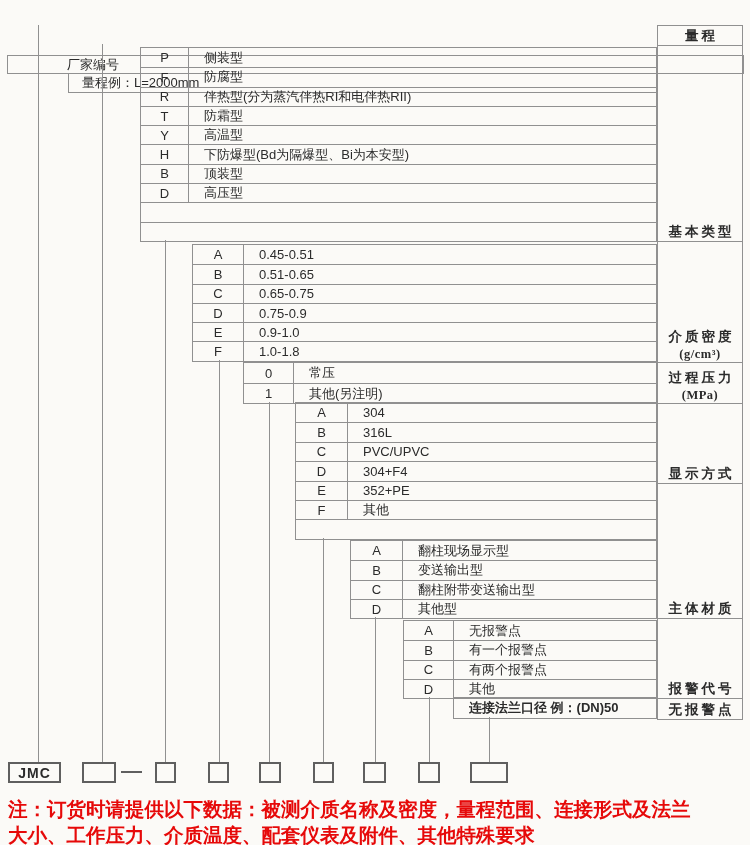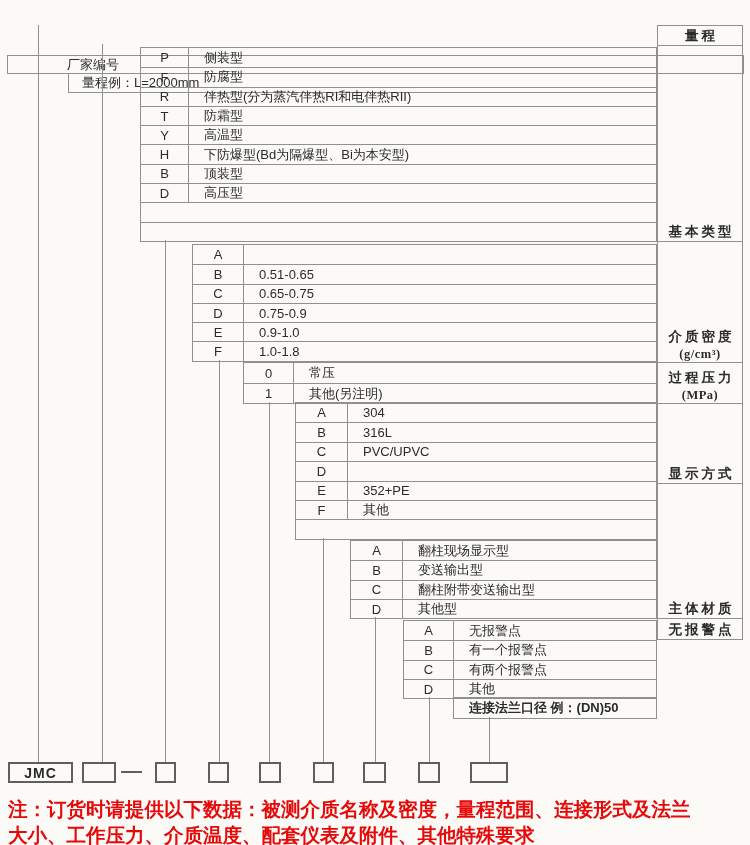--- a/index.html
+++ b/index.html
@@ -95,20 +95,21 @@
         <div class="tdesc"></div>
       </div>
       <div class="trow" style="height: 19.3px;">
         <div class="tdesc"></div>
       </div>
     </div>
 
   <div class="sec" style="left:192px; top:244px; width:465px;">
       <div class="trow" style="height: 19.3px;">
         <div class="tcode" style="width: 51px;">A</div>
+        <div class="tdesc">0.45-0.51</div>
       </div>
       <div class="trow" style="height: 19.3px;">
         <div class="tcode" style="width: 51px;">B</div>
         <div class="tdesc">0.51-0.65</div>
       </div>
       <div class="trow" style="height: 19.3px;">
         <div class="tcode" style="width: 51px;">C</div>
         <div class="tdesc">0.65-0.75</div>
       </div>
       <div class="trow" style="height: 19.3px;">
@@ -144,20 +145,21 @@
       <div class="trow" style="height: 19.4px;">
         <div class="tcode" style="width: 52px;">B</div>
         <div class="tdesc">316L</div>
       </div>
       <div class="trow" style="height: 19.4px;">
         <div class="tcode" style="width: 52px;">C</div>
         <div class="tdesc">PVC/UPVC</div>
       </div>
       <div class="trow" style="height: 19.4px;">
         <div class="tcode" style="width: 52px;">D</div>
+        <div class="tdesc">304+F4</div>
       </div>
       <div class="trow" style="height: 19.4px;">
         <div class="tcode" style="width: 52px;">E</div>
         <div class="tdesc">352+PE</div>
       </div>
       <div class="trow" style="height: 19.4px;">
         <div class="tcode" style="width: 52px;">F</div>
         <div class="tdesc">其他</div>
       </div>
       <div class="trow" style="height: 19.4px;">
@@ -222,37 +224,40 @@
     </div>
     <div class="lcell" style="height:41px">
       <div>过程压力</div>
       <div class="sub">(MPa)</div>
     </div>
     <div class="lcell" style="height:80px">
       <div>显示方式</div>
     </div>
     <div class="lcell" style="height:135px">
       <div>主体材质</div>
+    </div>
+    <div class="lcell" style="height:80px">
+      <div>报警代号</div>
     </div>
     <div class="lcell" style="height:21px">
       <div>无报警点</div>
     </div>
   </div>
 
   <div class="vline" style="left:38px;  top:25px;  height:737px;"></div>
   <div class="vline" style="left:102px; top:44px;  height:718px;"></div>
   <div class="vline" style="left:165px; top:240px; height:522px;"></div>
   <div class="vline" style="left:219px; top:360px; height:402px;"></div>
   <div class="vline" style="left:269px; top:402px; height:360px;"></div>
   <div class="vline" style="left:323px; top:538px; height:224px;"></div>
   <div class="vline" style="left:375px; top:617px; height:145px;"></div>
   <div class="vline" style="left:429px; top:697px; height:65px;"></div>
   <div class="vline" style="left:489px; top:717px; height:45px;"></div>
 
-  <div class="codebox" id="jmcbox" style="left:8px; width:65px;">
+  <div class="codebox" id="jmcbox" style="left:8px; width:53px;">
     <span>JMC</span>
   </div>
   <div class="codebox" style="left:82px;  width:34px;"></div>
   <div class="dash" style="left:121px; width:21px;"></div>
   <div class="codebox" style="left:155px; width:21px;"></div>
   <div class="codebox" style="left:208px; width:21px;"></div>
   <div class="codebox" style="left:259px; width:22px;"></div>
   <div class="codebox" style="left:313px; width:21px;"></div>
   <div class="codebox" style="left:363px; width:23px;"></div>
   <div class="codebox" style="left:418px; width:22px;"></div>

